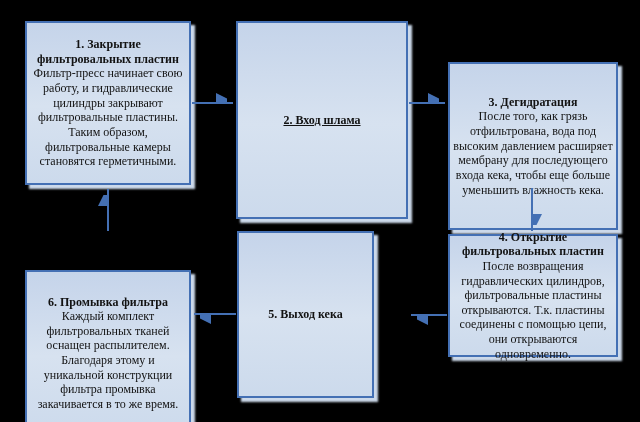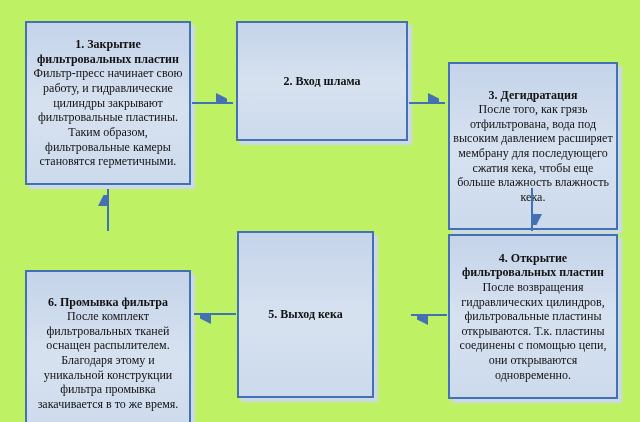--- a/index.html
+++ b/index.html
@@ -4,21 +4,21 @@
 <style>
   html, body {
     margin: 0;
     padding: 0;
     background: #ffffff;
   }
   .canvas {
     position: relative;
     width: 640px;
     height: 422px;
-    background: #bef264;
+    background: #000000;
     font-family: "Liberation Serif", "DejaVu Serif", serif;
     overflow: hidden;
   }
   .step {
     position: absolute;
     box-sizing: border-box;
     border: 2px solid #4470b4;
     background: linear-gradient(180deg, #c5d4ea 0%, #d7e2f0 52%, #ccdaec 100%);
     box-shadow: 4px 4px 2px 0 #ccd9ea;
     display: flex;
@@ -32,23 +32,23 @@
     line-height: 1.22;
   }
   .step-title {
     font-weight: bold;
     display: block;
   }
   .step-body {
     display: block;
   }
   .s1 { left: 25px;  top: 21px;  width: 166px; height: 164px; }
-  .s2 { left: 236px; top: 21px;  width: 172px; height: 120px; }
+  .s2 { left: 236px; top: 21px;  width: 172px; height: 198px; text-decoration: underline; }
   .s3 { left: 448px; top: 18px;  width: 170px; height: 168px; margin-top: 44px; }
-  .s4 { left: 448px; top: 234px; width: 170px; height: 165px; }
+  .s4 { left: 448px; top: 234px; width: 170px; height: 123px; }
   .s5 { left: 237px; top: 231px; width: 137px; height: 167px; }
   .s6 { left: 25px;  top: 232px; width: 166px; height: 166px; margin-top: 38px; }
   .arrow-layer {
     position: absolute;
     left: 0;
     top: 0;
     width: 640px;
     height: 422px;
     pointer-events: none;
   }
@@ -62,35 +62,35 @@
     <span class="step-title">1. Закрытие фильтровальных пластин</span>
     <span class="step-body">Фильтр-пресс начинает свою работу, и гидравлические цилиндры закрывают фильтровальные пластины. Таким образом, фильтровальные камеры становятся герметичными.</span>
   </div>
 
   <div class="step s2">
     <span class="step-title">2. Вход шлама</span>
   </div>
 
   <div class="step s3">
     <span class="step-title">3. Дегидратация</span>
-    <span class="step-body">После того, как грязь отфильтрована, вода под высоким давлением расширяет мембрану для последующего сжатия кека, чтобы еще больше влажность влажность кека.</span>
+    <span class="step-body">После того, как грязь отфильтрована, вода под высоким давлением расширяет мембрану для последующего входа кека, чтобы еще больше уменьшить влажность кека.</span>
   </div>
 
   <div class="step s4">
     <span class="step-title">4. Открытие фильтровальных пластин</span>
     <span class="step-body">После возвращения гидравлических цилиндров, фильтровальные пластины открываются. Т.к. пластины соединены с помощью цепи, они открываются одновременно.</span>
   </div>
 
   <div class="step s5">
     <span class="step-title">5. Выход кека</span>
   </div>
 
   <div class="step s6">
     <span class="step-title">6. Промывка фильтра</span>
-    <span class="step-body">После комплект фильтровальных тканей оснащен распылителем. Благодаря этому и уникальной конструкции фильтра промывка закачивается в то же время.</span>
+    <span class="step-body">Каждый комплект фильтровальных тканей оснащен распылителем. Благодаря этому и уникальной конструкции фильтра промывка закачивается в то же время.</span>
   </div>
 
   <svg class="arrow-layer" viewBox="0 0 640 422" xmlns="http://www.w3.org/2000/svg">
     <defs>
       <marker id="ah" markerWidth="5.5" markerHeight="5.5" refX="8.5" refY="5" orient="auto" markerUnits="strokeWidth">
         <path d="M0,0 L10,5 L0,10 z" fill="#4470b4"></path>
       </marker>
     </defs>
     <line x1="192" y1="103" x2="233" y2="103" stroke="#4470b4" stroke-width="2" marker-end="url(#ah)"></line>
     <line x1="409" y1="103" x2="445" y2="103" stroke="#4470b4" stroke-width="2" marker-end="url(#ah)"></line>

